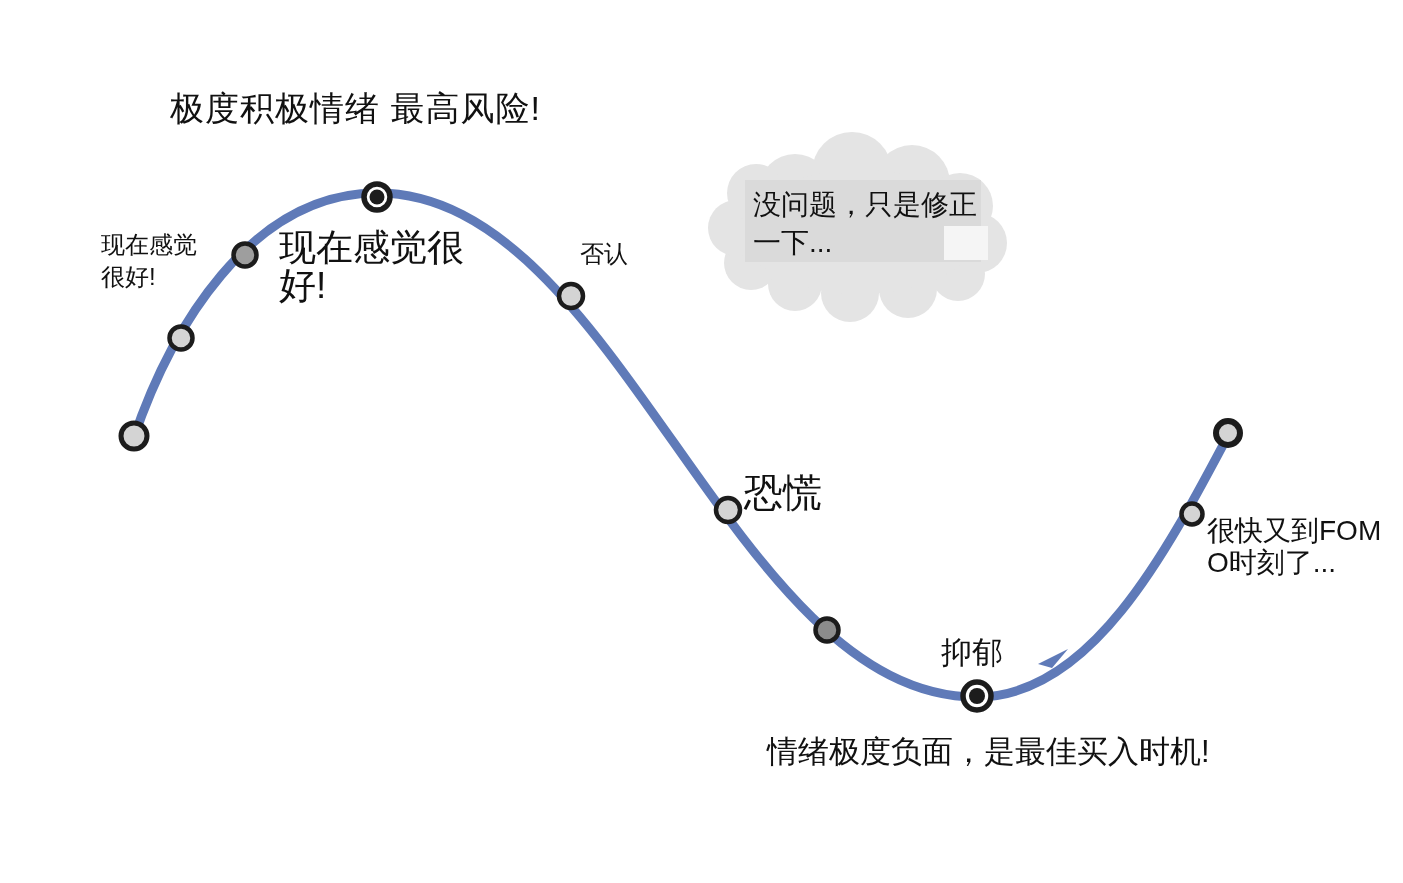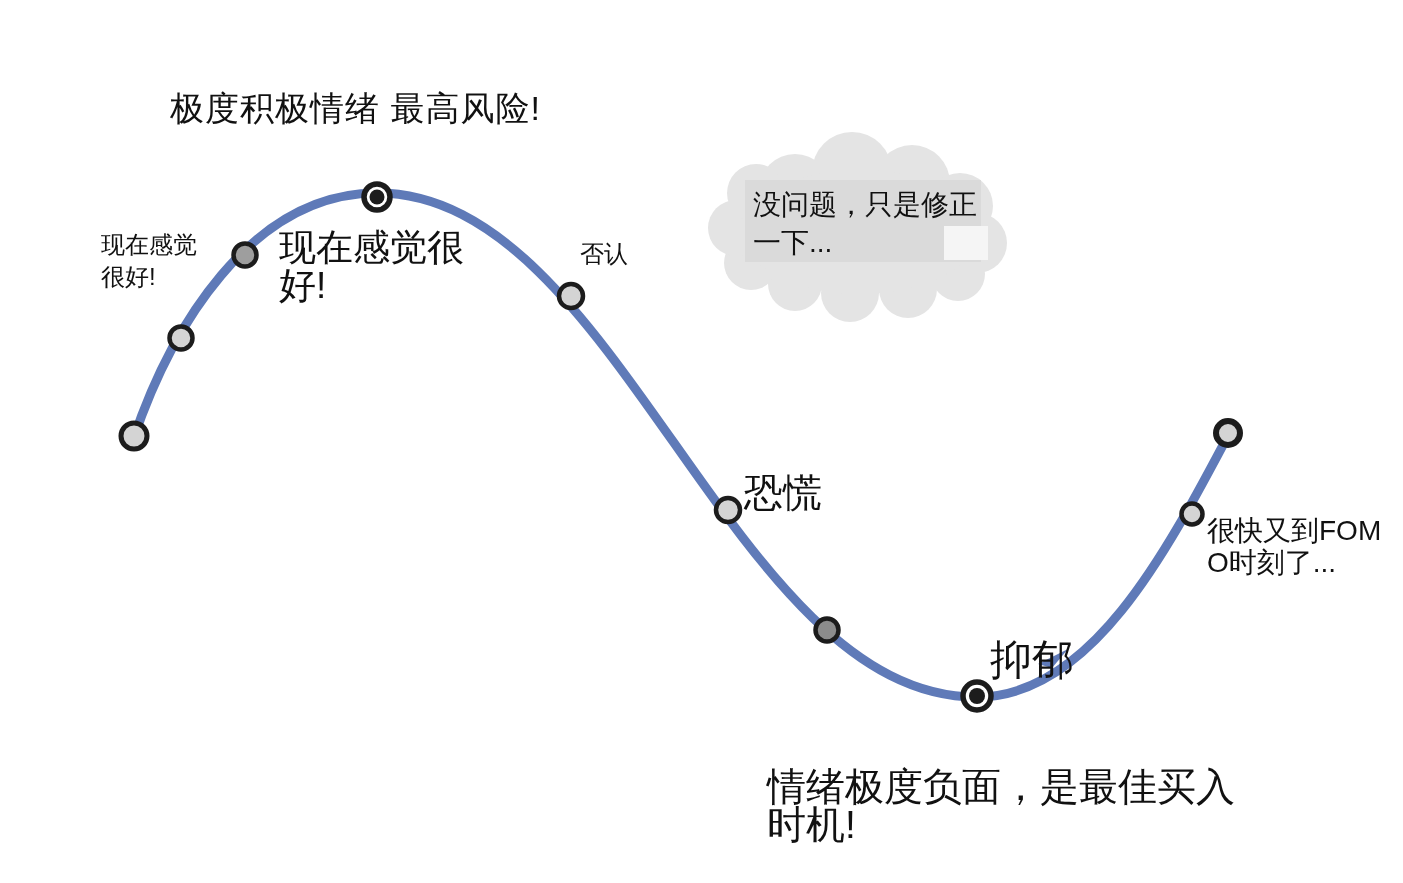--- a/index.html
+++ b/index.html
@@ -61,32 +61,31 @@
     white-space: nowrap;
   }
   .label-doomsday {
     left: 714px;
     top: 612px;
     width: 80px;
     font-size: 25px;
     line-height: 33px;
   }
   .label-depression {
-    left: 990px;
+    left: 941px;
     top: 632px;
-    font-size: 42px;
+    font-size: 31px;
     white-space: nowrap;
   }
   .label-best-buy {
     left: 767px;
     top: 733px;
     width: 472px;
-    font-size: 39px;
+    font-size: 31px;
     line-height: 38px;
-    margin-top: 35px;
   }
   .label-fomo-again {
     left: 1207px;
     top: 503px;
     width: 180px;
     font-size: 28px;
     line-height: 32px;
     margin-top: 12px;
   }
   .label-bubble {

